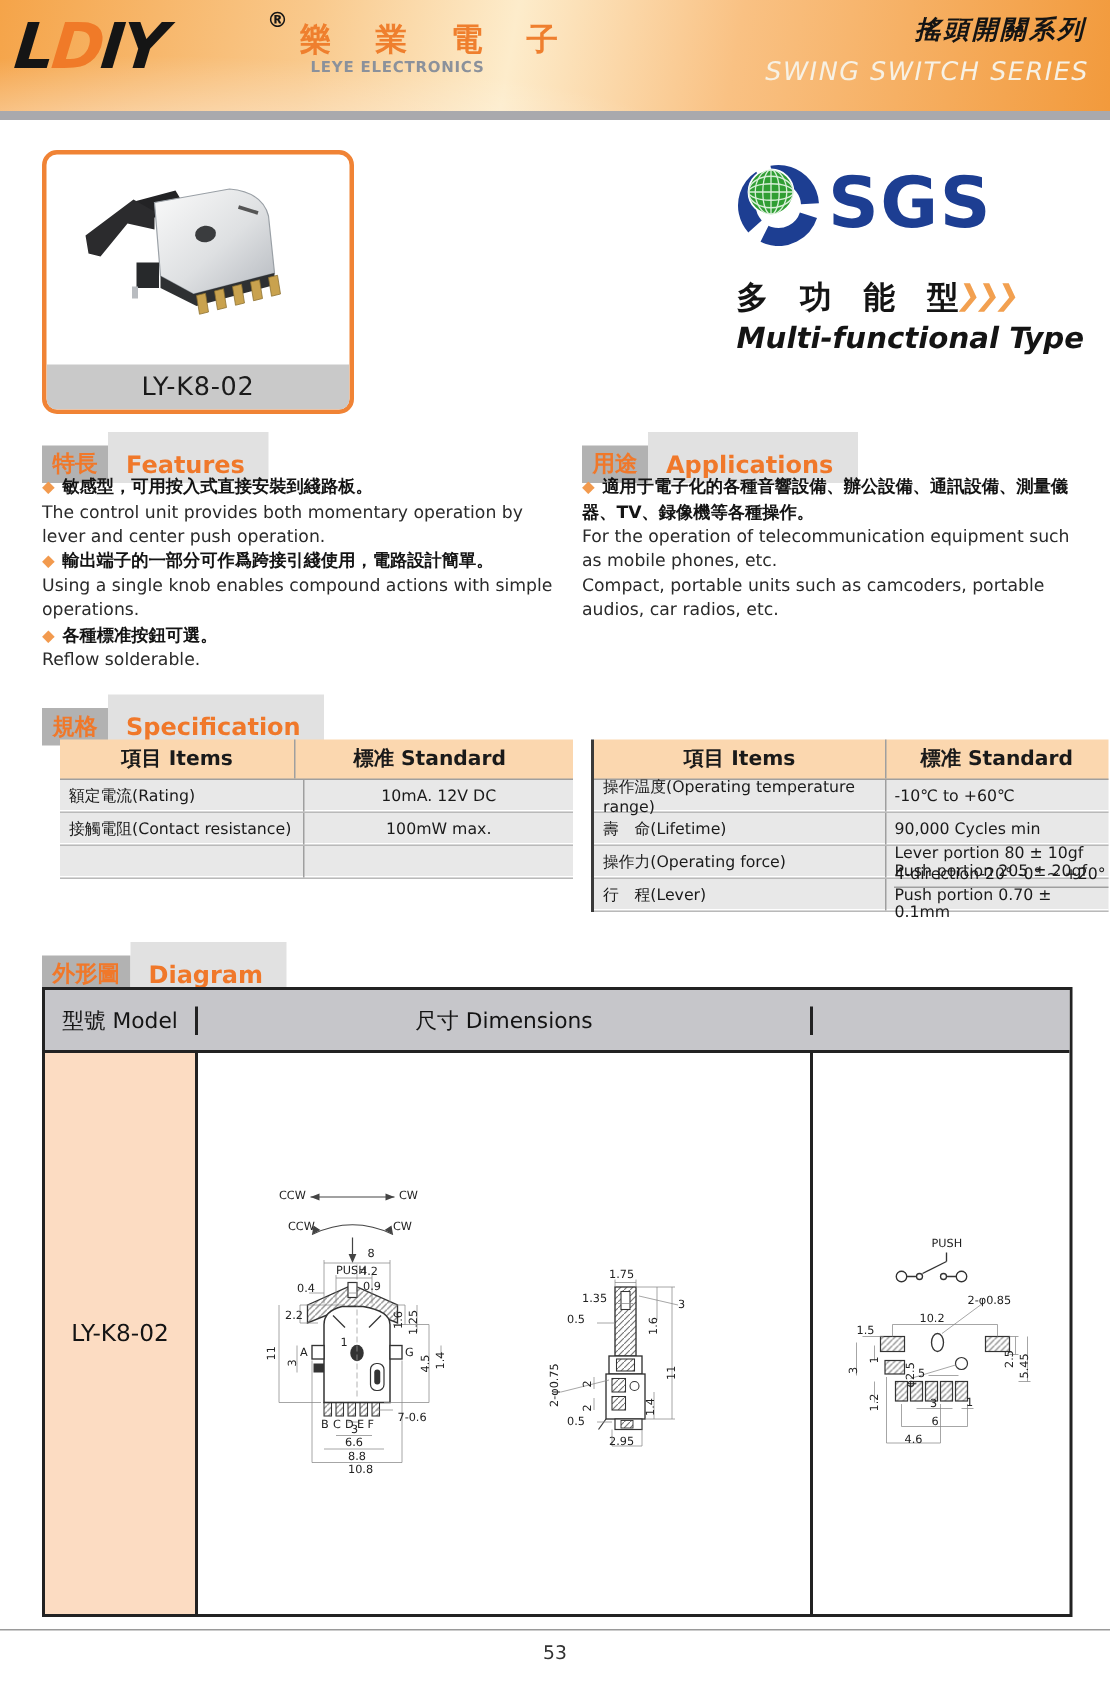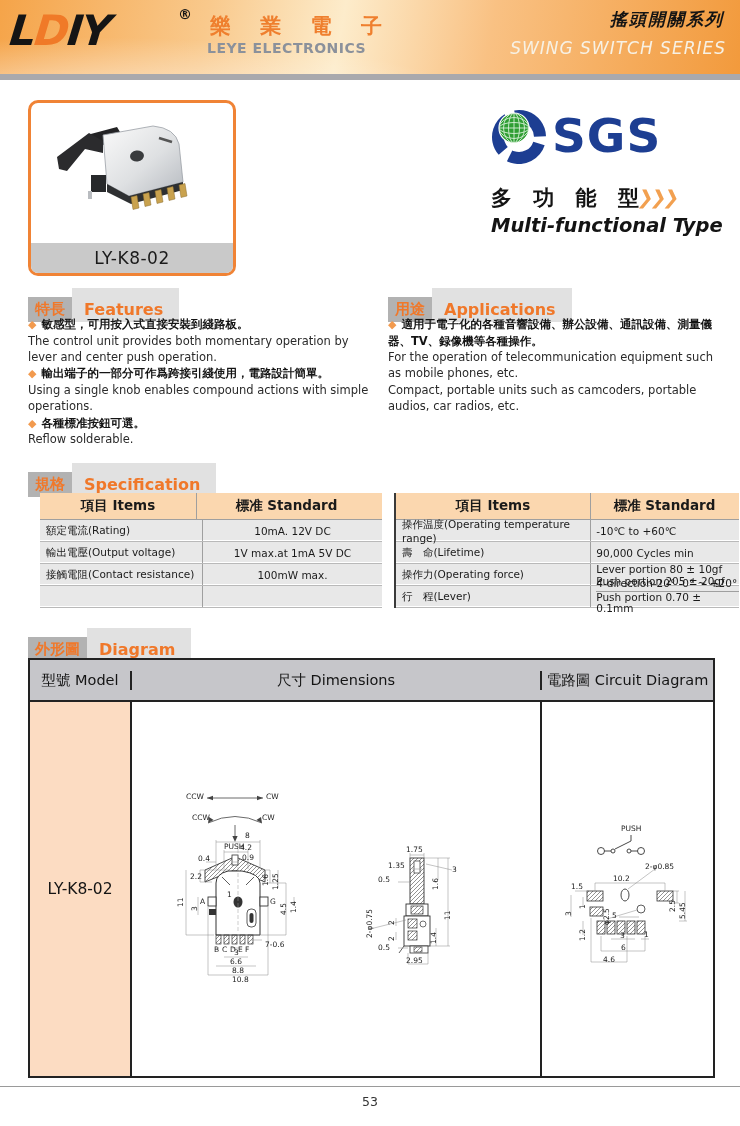--- a/index.html
+++ b/index.html
@@ -8,22 +8,22 @@
   
   .hdr{position:absolute;left:0;top:0;width:740px;height:74px;
        background:
         radial-gradient(120% 190% at 12% 130%, rgba(255,255,255,.55), rgba(255,255,255,0) 42%),
         linear-gradient(100deg,#f5a449 0%,#f9c98c 28%,#fdeccb 46%,#f9c183 66%,#f29a3c 100%);}
   .hdr-gray{position:absolute;left:0;top:74px;width:740px;height:6px;background:#a9a9ad;}
   .logo{position:absolute;left:10px;top:10px;font-style:italic;font-weight:900;font-size:42px;
         letter-spacing:-2px;line-height:1;transform:skewX(-6deg);}
   .logo .blk{color:#151515;} .logo .org{color:#f07a28;}
   .logo-reg{position:absolute;left:178px;top:6px;font-size:14px;font-weight:700;color:#151515;}
-  .co-cn{position:absolute;left:210px;top:12px;font-size:21px;font-weight:700;color:#ef7f2e;letter-spacing:11px;white-space:nowrap;}
-  .co-en{position:absolute;left:207px;top:40px;font-size:14px;font-weight:700;color:#8b919b;letter-spacing:.5px;}
+  .co-cn{position:absolute;left:200px;top:12px;font-size:21px;font-weight:700;color:#ef7f2e;letter-spacing:11px;white-space:nowrap;}
+  .co-en{position:absolute;left:207px;top:40px;font-size:10px;font-weight:700;color:#8b919b;letter-spacing:.5px;}
   .ser-cn{position:absolute;right:16px;top:8px;font-size:17px;font-weight:700;font-style:italic;color:#141414;letter-spacing:2px;}
   .ser-en{position:absolute;right:14px;top:38px;font-size:17px;font-style:italic;color:#f7f1e4;letter-spacing:1px;}
   
   .pbox{position:absolute;left:28px;top:100px;width:202px;height:170px;border:3px solid #f08335;
         border-radius:10px;background:#fff;overflow:hidden;}
   .pbox .photo{position:absolute;left:0;top:0;width:196px;height:134px;}
   .pbox .plabel{position:absolute;left:0;bottom:0;width:100%;height:30px;background:#c9c9c9;
         display:flex;align-items:center;justify-content:center;font-size:17px;color:#1a1a1a;letter-spacing:.5px;}
   
   .sgs{position:absolute;left:490px;top:106px;display:flex;align-items:center;}
@@ -172,24 +172,20 @@
     <div class="sh left">
       <div class="shead">
         <div style="width:156px;border-right:1px solid #9f9f9f;">項目 Items</div>
         <div style="width:179px;">標准 Standard</div>
       </div>
       <div class="srow">
           <div class="c-item">額定電流(Rating)</div>
           <div class="c-std">10mA. 12V DC</div>
         </div>
       <div class="srow">
-          <div class="c-item">輸出電壓(Output voltage)</div>
-          <div class="c-std">1V max.at 1mA 5V DC</div>
-        </div>
-      <div class="srow">
           <div class="c-item">接觸電阻(Contact resistance)</div>
           <div class="c-std">100mW max.</div>
         </div>
       <div class="srow">
           <div class="c-item"></div>
           <div class="c-std"></div>
         </div>
     </div>
     <div class="sh right">
       <div class="shead">
@@ -219,21 +215,20 @@
   </div>
 
   <div class="sec" style="left:28px;top:628px;">
     <span class="cn">外形圖</span>
     <span class="en">Diagram</span>
   </div>
   <div class="dtable">
     <div class="dhead">
       <div class="dh-model">型號 Model</div>
       <div class="dh-dims">尺寸 Dimensions</div>
-      <div class="dh-circ">電路圖 Circuit Diagram</div>
     </div>
     <div class="dbody">
       <div class="model-col">LY-K8-02</div>
       <div class="circ-div"></div>
 
       <div class="drawing" style="left:120px;top:83px;width:240px;height:220px;">
         <svg width="240" height="220" viewBox="0 0 240 220">
           <defs>
               <pattern id="hA" width="4" height="4" patternUnits="userSpaceOnUse">
                 <path d="M0 4L4 0" stroke="#777" stroke-width="0.8"></path>

